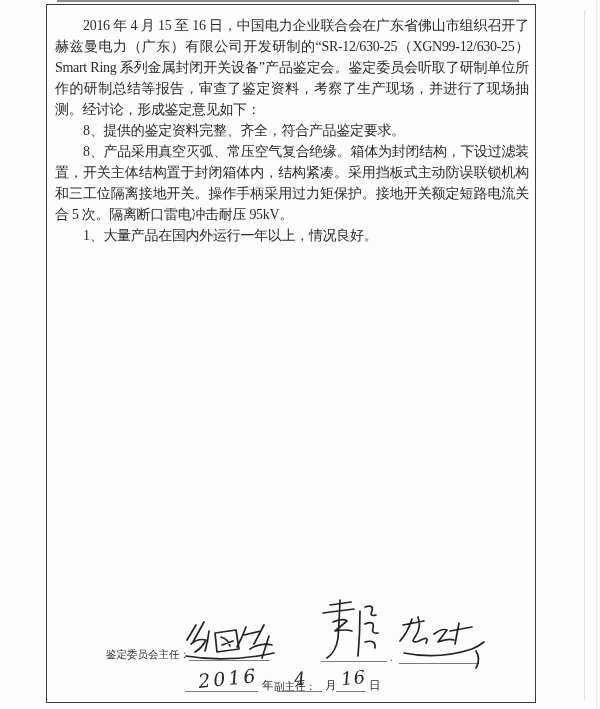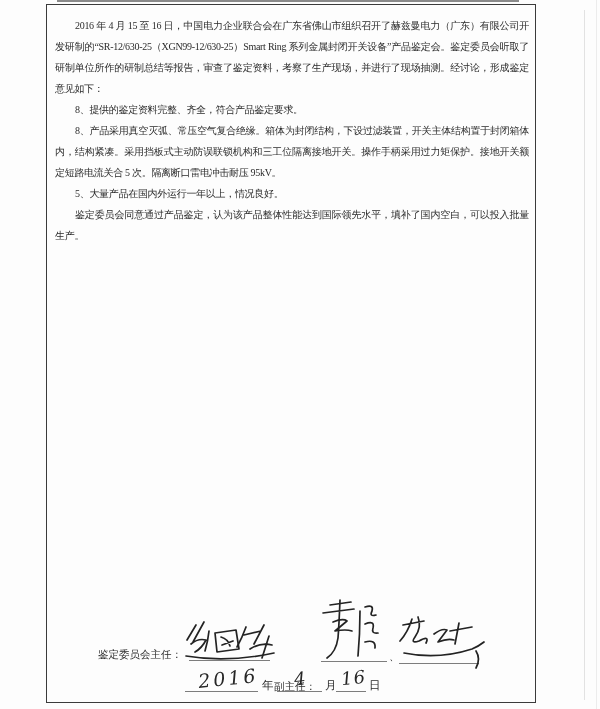--- a/index.html
+++ b/index.html
@@ -26,21 +26,21 @@
   }
   .title-text{
     font-size:13.5px;font-weight:bold;color:#1f1f1f;
     letter-spacing:10px;text-indent:10px;
   }
   .content{
     padding:10px 6px 0 8px;
   }
   .content p{
     margin:0;
-    font-size:10px;line-height:21px;letter-spacing:-0.3px;
+    font-size:14px;line-height:21px;letter-spacing:-0.3px;
     color:#2b2b2b;text-align:justify;text-indent:2em;
   }
 
   
   .sig-label{position:absolute;font-size:10.5px;color:#2b2b2b;white-space:nowrap;}
   .sig-line{position:absolute;height:1px;background:#7d7d7d;}
   .sig-svg{position:absolute;overflow:visible;}
   .sig-svg path{fill:none;stroke:#232323;stroke-width:1.7;stroke-linecap:round;stroke-linejoin:round;}
   .hand{
     position:absolute;color:#262626;
@@ -59,26 +59,25 @@
 
   <div class="artifact-top"></div>
   <div class="artifact-right-1"></div>
   <div class="artifact-right-2"></div>
 
   <div class="doc-box">
     <div class="content">
       <p>2016 年 4 月 15 至 16 日，中国电力企业联合会在广东省佛山市组织召开了赫兹曼电力（广东）有限公司开发研制的“SR-12/630-25（XGN99-12/630-25）Smart Ring 系列金属封闭开关设备”产品鉴定会。鉴定委员会听取了研制单位所作的研制总结等报告，审查了鉴定资料，考察了生产现场，并进行了现场抽测。经讨论，形成鉴定意见如下：</p>
       <p>8、提供的鉴定资料完整、齐全，符合产品鉴定要求。</p>
       <p>8、产品采用真空灭弧、常压空气复合绝缘。箱体为封闭结构，下设过滤装置，开关主体结构置于封闭箱体内，结构紧凑。采用挡板式主动防误联锁机构和三工位隔离接地开关。操作手柄采用过力矩保护。接地开关额定短路电流关合 5 次。隔离断口雷电冲击耐压 95kV。</p>
-      <p>5、大量产品在国内外运行一年以上，情况良好。</p>
-      <p>鉴定委员会同意通过产品鉴定，认为该产品整体性能达到国际领先水平，填补了国内空白，可以投入批量生产。</p>
+      <p>1、大量产品在国内外运行一年以上，情况良好。</p>
     </div>
   </div>
 
-  <span class="sig-label" style="left:98px;top:648px;">鉴定委员会主任：</span>
+  <span class="sig-label" style="left:106px;top:648px;">鉴定委员会主任：</span>
   <div class="sig-line" style="left:189px;top:660px;width:81px;"></div>
   <svg class="sig-svg" style="left:182px;top:616px;" width="96" height="48" viewBox="0 0 96 48" aria-label="chairman-signature">
     <path d="M14,9 L5,24 M22,6 L11,26 M9,28 Q16,22 24,24 Q20,32 13,36 M27,15 Q26,25 23,35"></path>
     <path d="M33,17 L54,14 L57,33 L35,36 L33,17 M39,21 Q46,23 48,30 M40,29 L51,25"></path>
     <path d="M64,11 Q60,22 55,31 M62,19 L79,15 M82,9 L72,28 M68,33 Q79,26 90,29 M87,20 L80,42"></path>
     <path d="M4,40 Q45,47 92,37"></path>
   </svg>
 
   <span class="sig-label" style="left:274px;top:680px;">副主任：</span>
   <div class="sig-line" style="left:321px;top:661px;width:66px;"></div>

